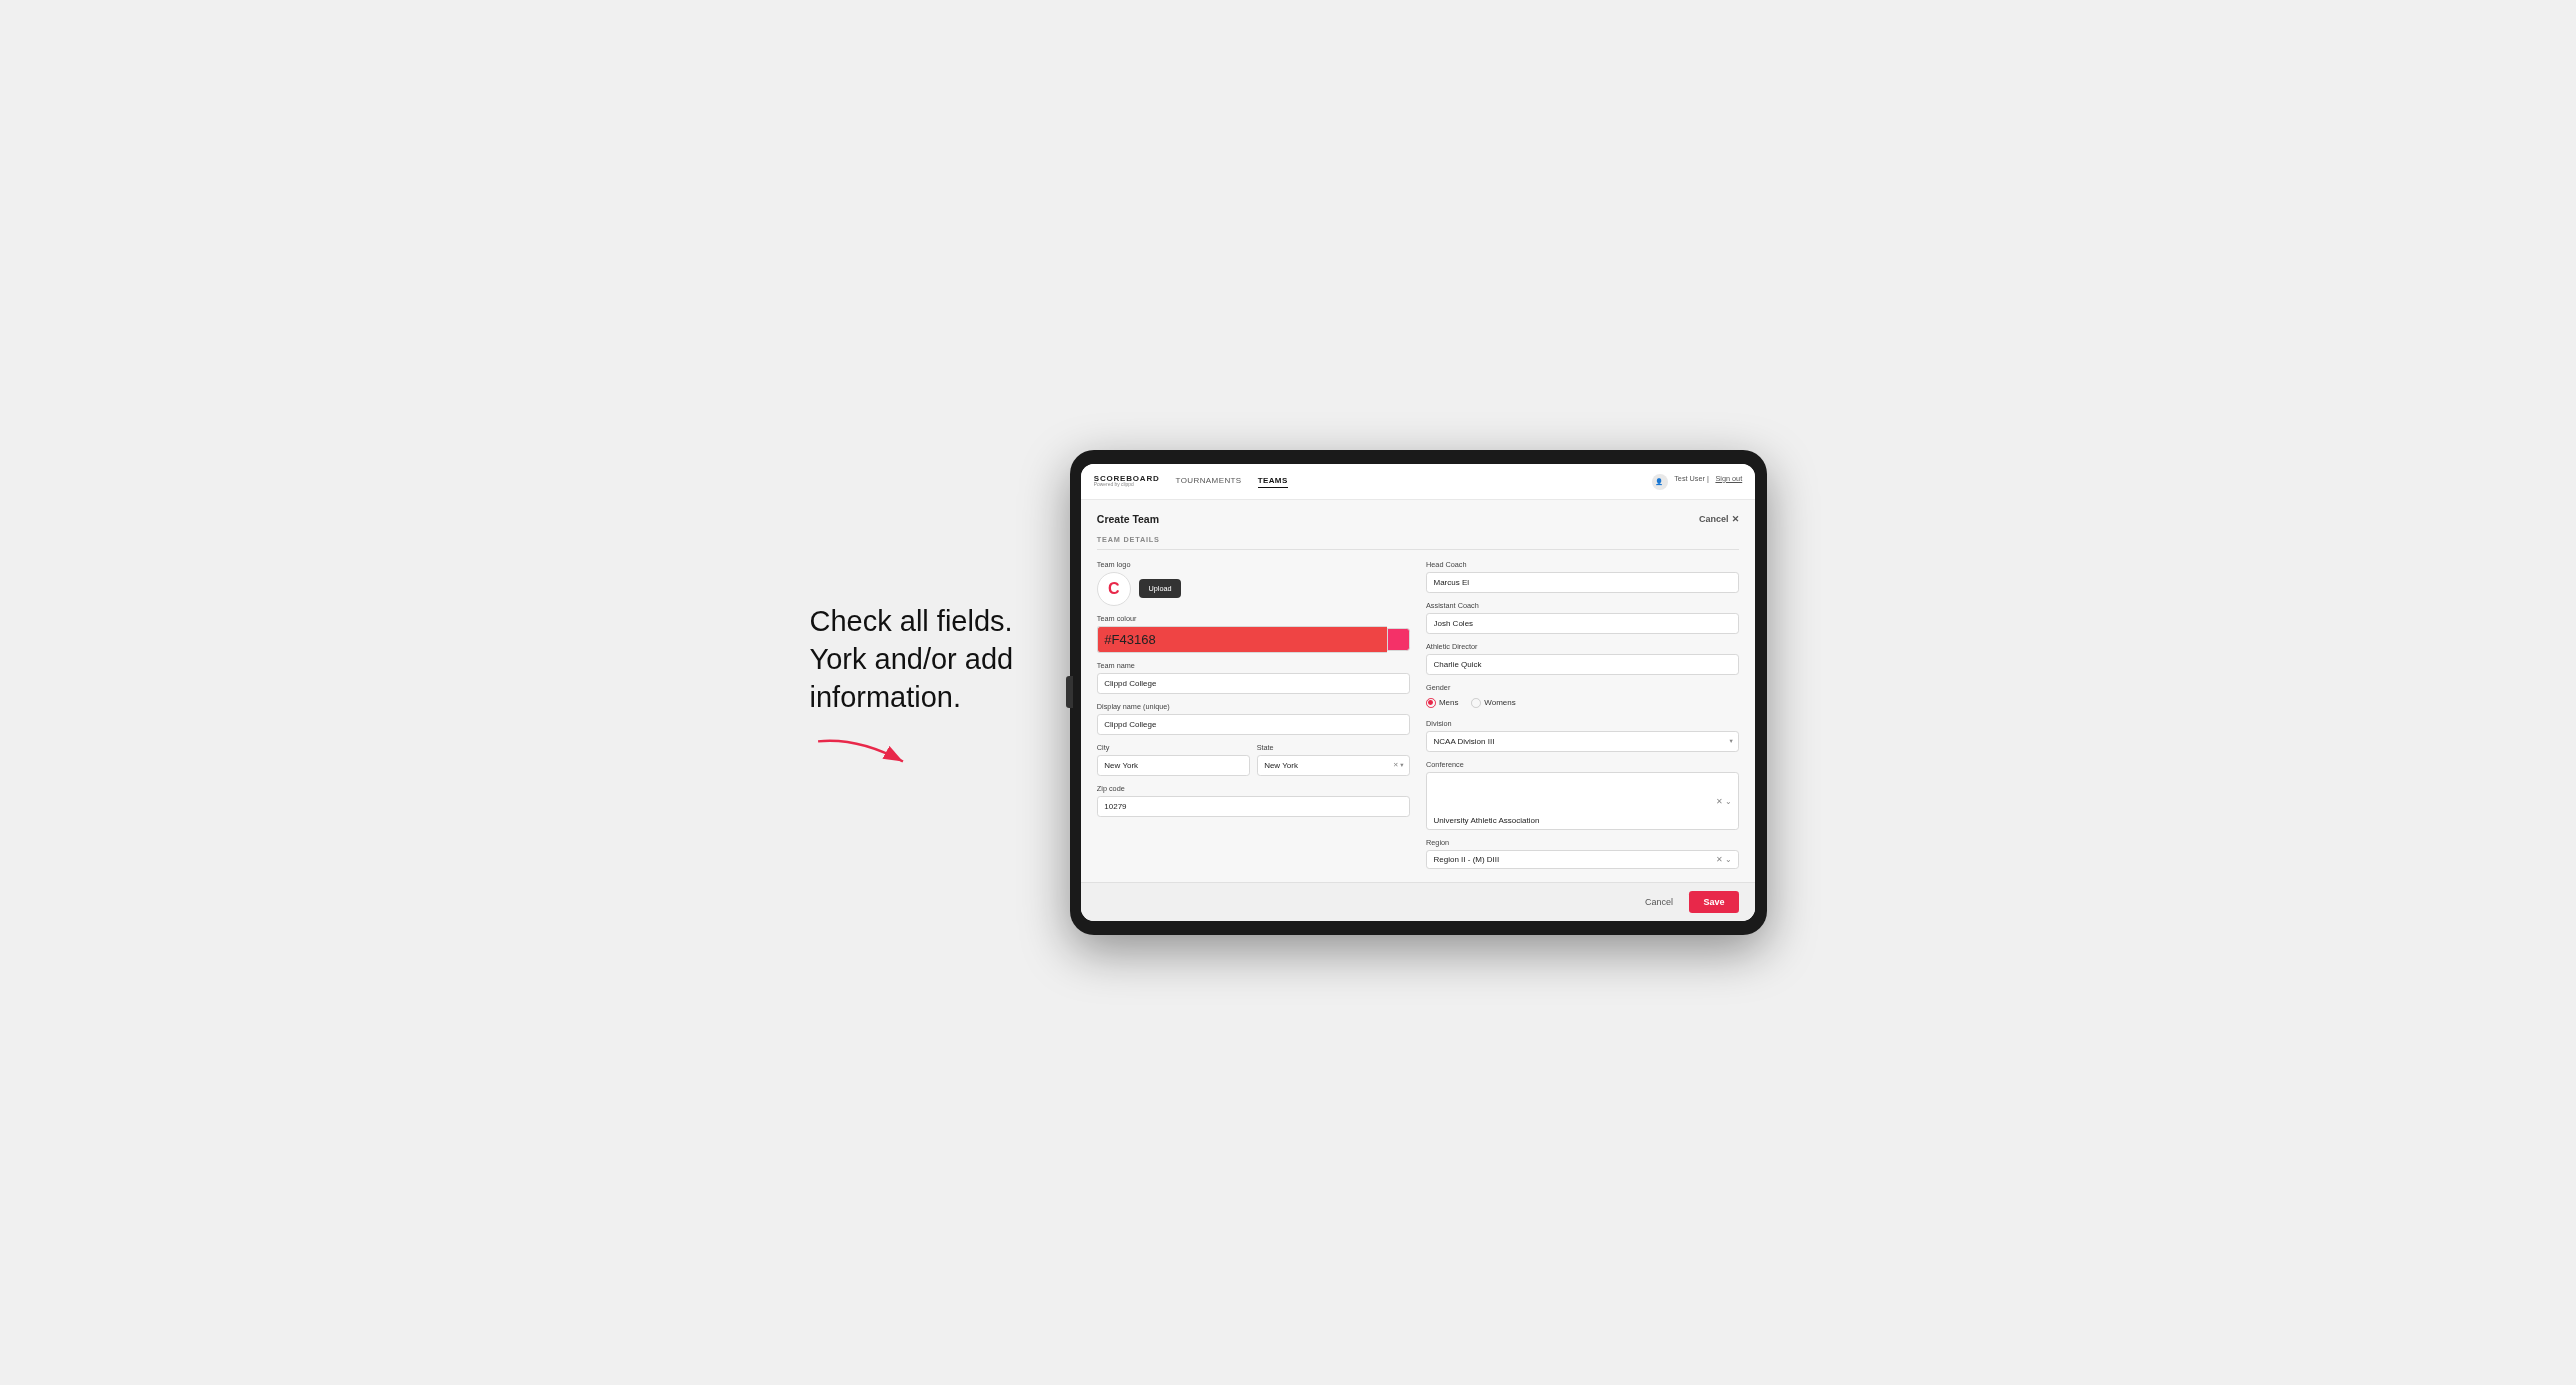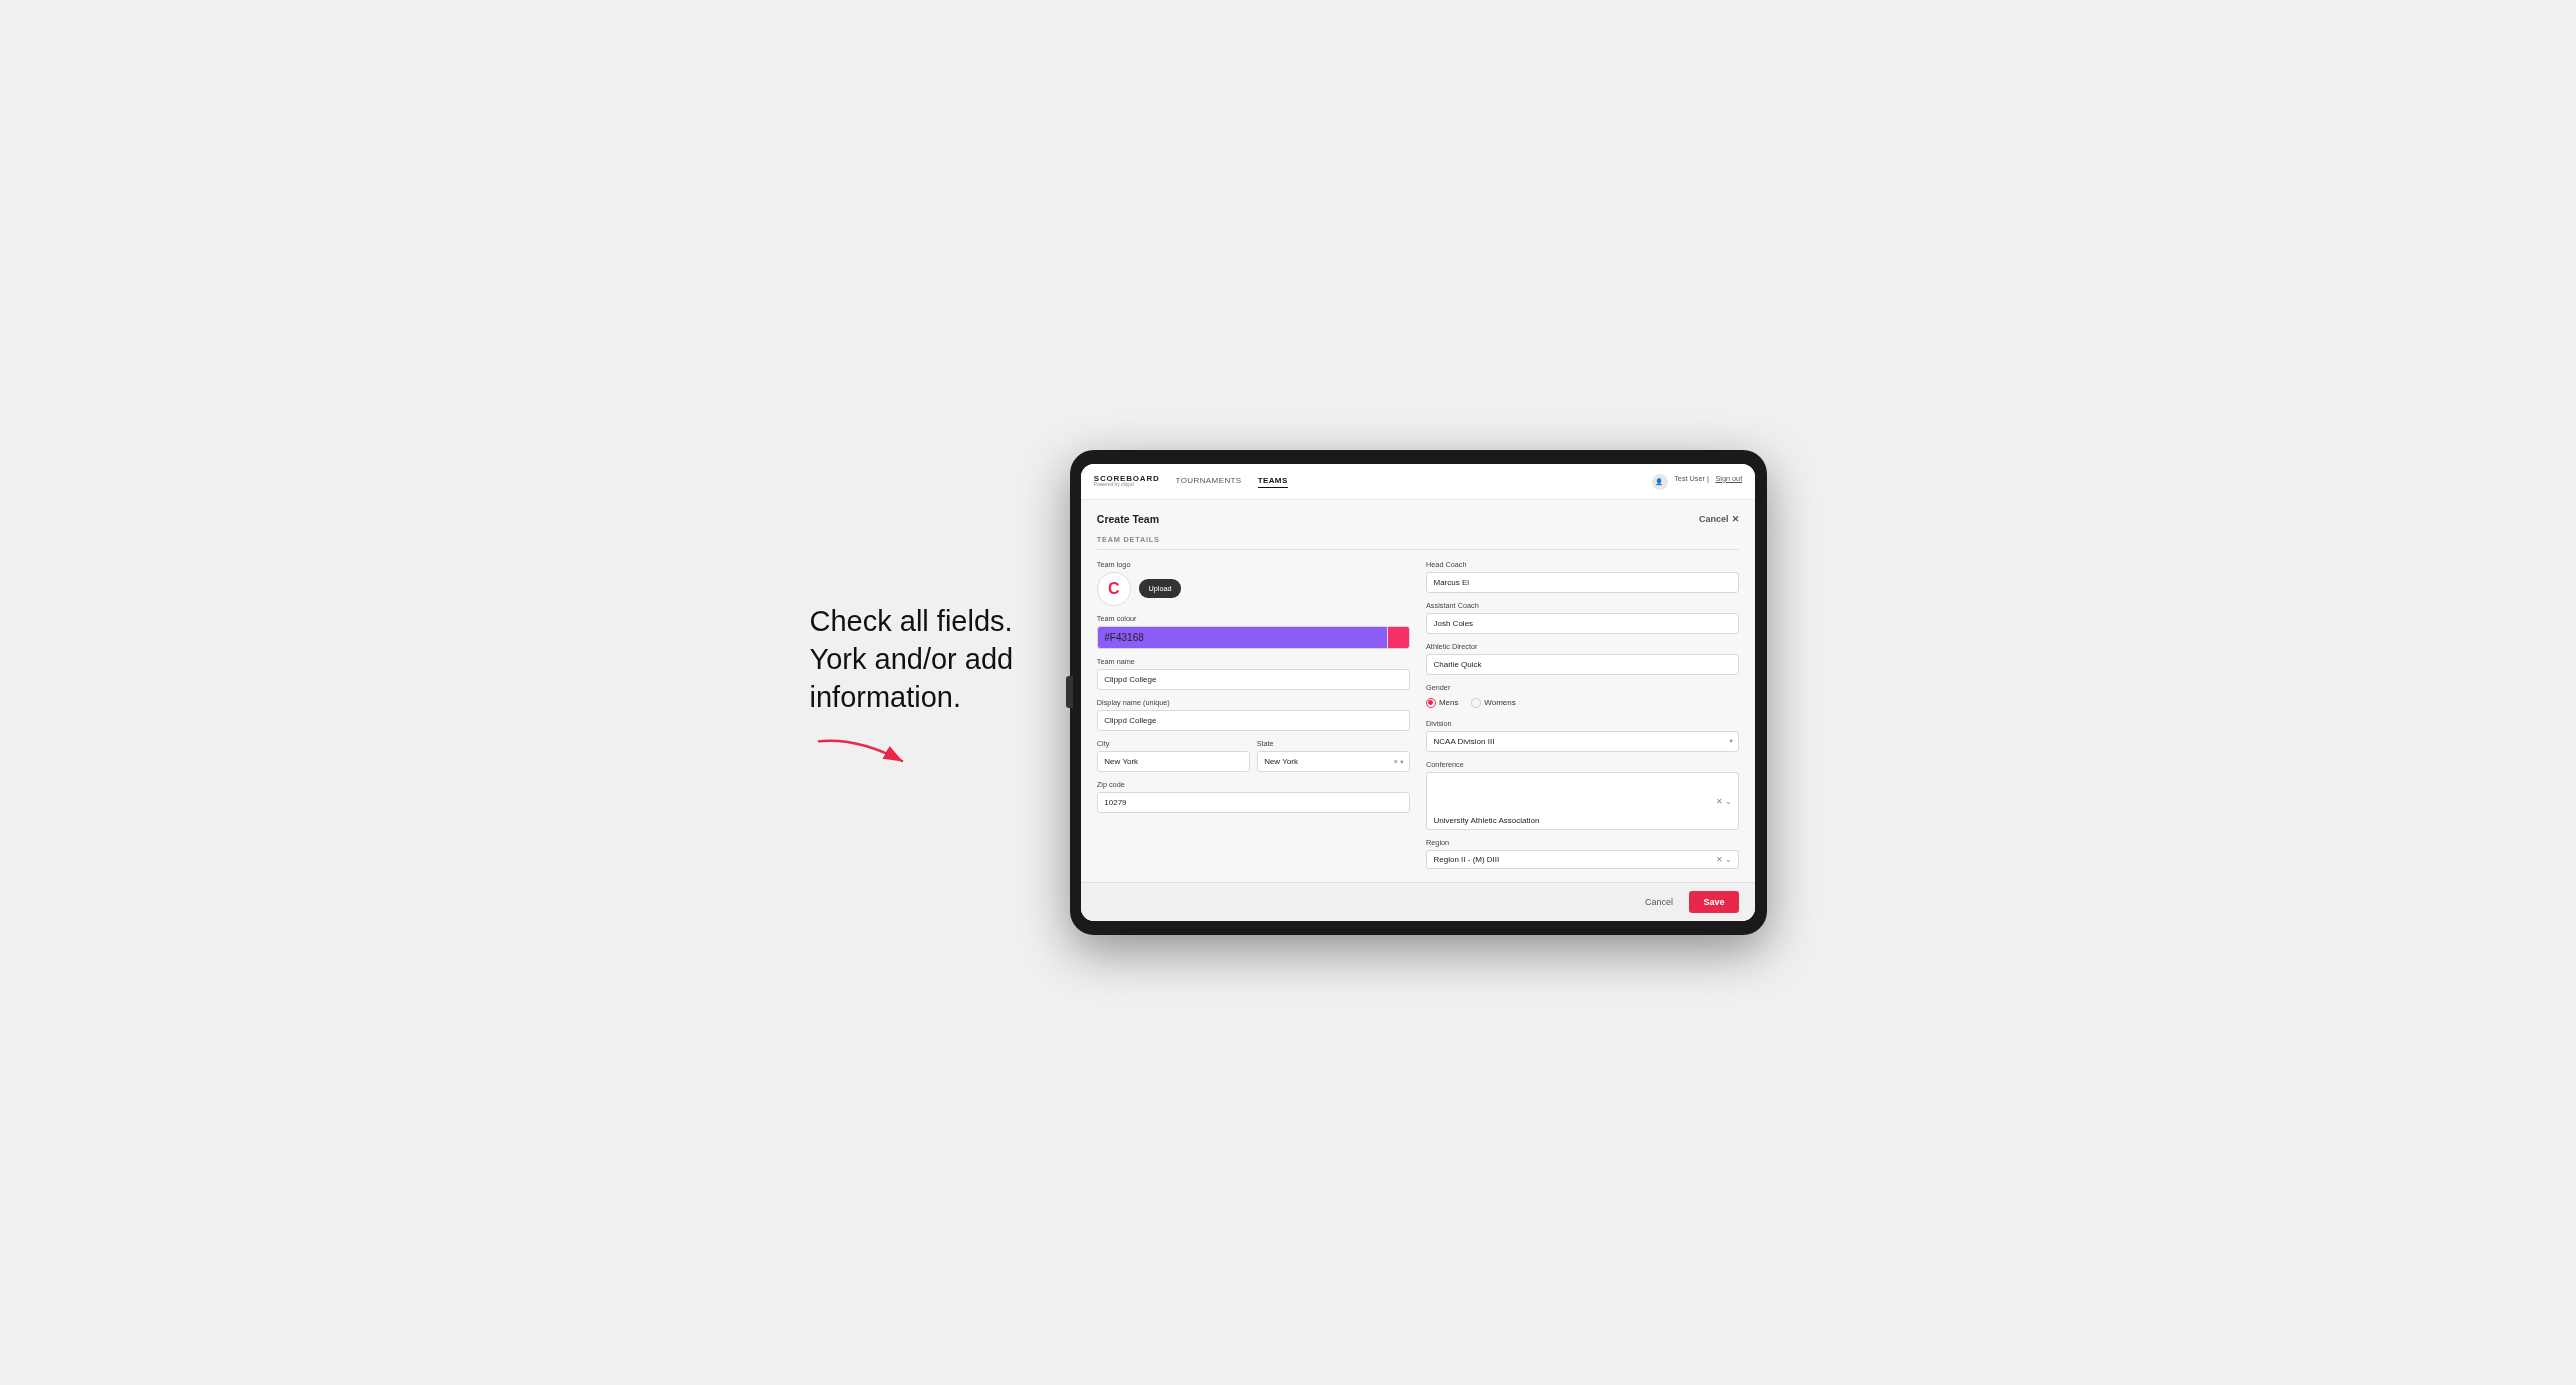--- a/index.html
+++ b/index.html
@@ -222,42 +222,42 @@
       justify-content: center;
       font-size: 16px;
       font-weight: 800;
       color: #e8284a;
     }
 
     .upload-btn {
       background: #333;
       color: #fff;
       border: none;
-      border-radius: 9px;
+      border-radius: 4px;
       padding: 4.9px 9.7px;
       font-size: 7.3px;
       cursor: pointer;
       font-weight: 500;
     }
 
     
     .colour-field {
       display: flex;
       align-items: center;
       gap: 0;
     }
 
     .colour-input {
       border: 0.8px solid #d8d8d8;
       border-right: none;
       border-radius: 3.2px 0 0 3.2px;
       padding: 4.9px 6.5px;
-      font-size: 10px;
+      font-size: 13px;
       color: #222;
-      background: #8b5cf6;
+      background: #ef4444;
       outline: none;
       flex: 1;
     }
 
     .colour-swatch {
       width: 23px;
       height: 23px;
       border-radius: 0 3.2px 3.2px 0;
       border: 0.8px solid #d8d8d8;
       cursor: pointer;

